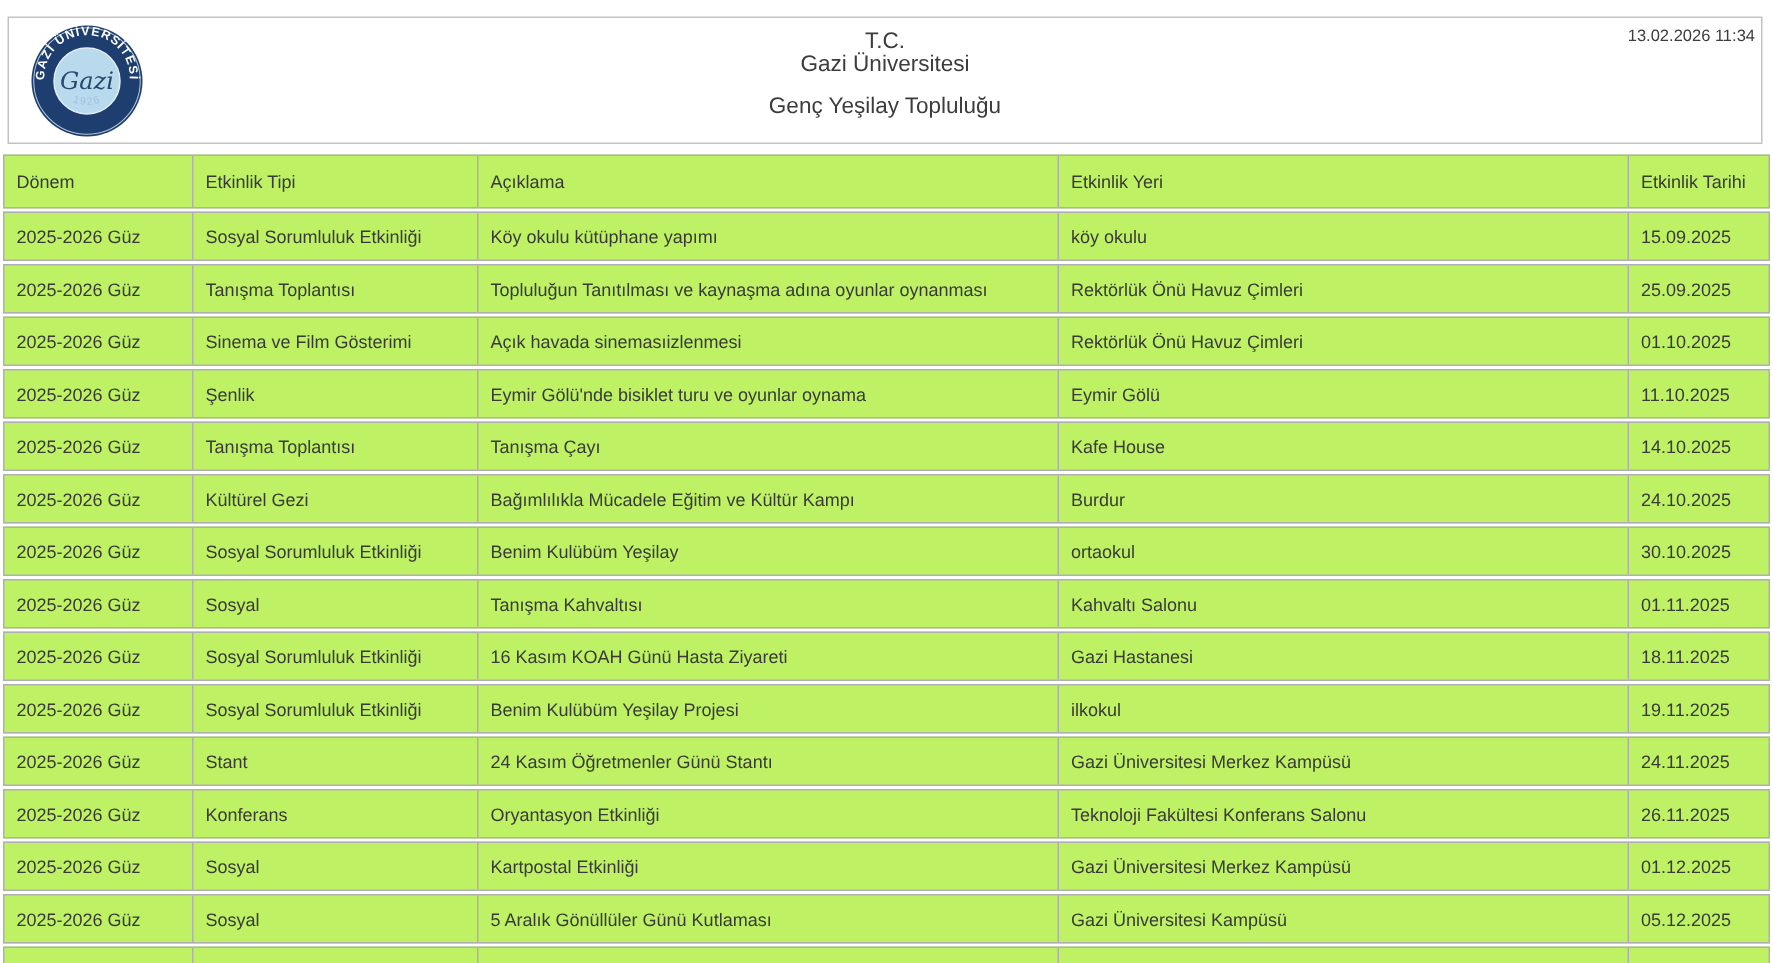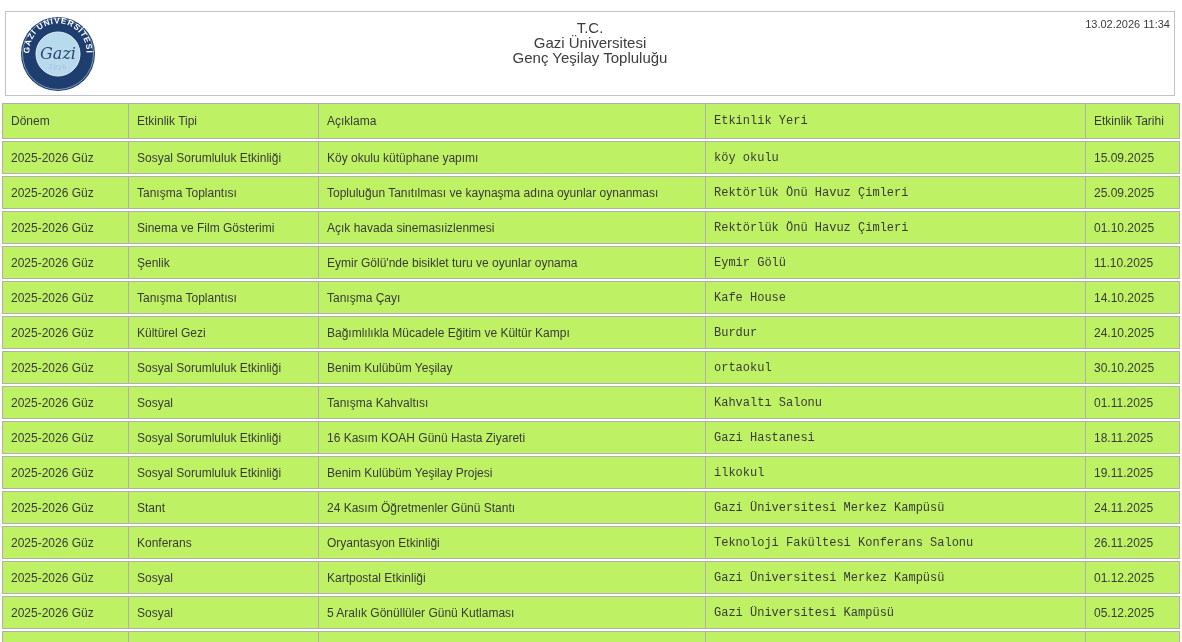--- a/index.html
+++ b/index.html
@@ -22,21 +22,21 @@
     box-sizing: border-box;
   }
   .logo-wrap { position: absolute; left: 13px; top: 3px; width: 78px; height: 78px; }
   .title-block {
     position: absolute; left: 0; right: 0; top: 8px;
     text-align: center;
     font-size: 15px;
     line-height: 15px;
     color: #3c3c3c;
   }
-  .title-line3 { }
+  .title-line3 { margin-top: 13px; }
   .timestamp {
     position: absolute; right: 4px; top: 6px;
     font-size: 11px;
     color: #3c3c3c;
   }
 
   
   .report-table {
     position: absolute;
     left: 2px; top: 103px;
@@ -59,21 +59,21 @@
     align-items: center;
     font-size: 12px;
     white-space: nowrap;
     overflow: hidden;
     color: #3a3a3a;
   }
   .td:last-child { border-right: none; }
   .c0 { width: 126px; }
   .c1 { width: 190px; }
   .c2 { width: 387px; }
-  .c3 { width: 380px; font-family: Liberation Mono, monospace; }
+  .c3 { width: 380px; }
   .c4 { flex: 1; }
 </style>
 </head>
 <body>
 
 <div class="page">
 
   <div class="header-box">
 
     <div class="logo-wrap">

